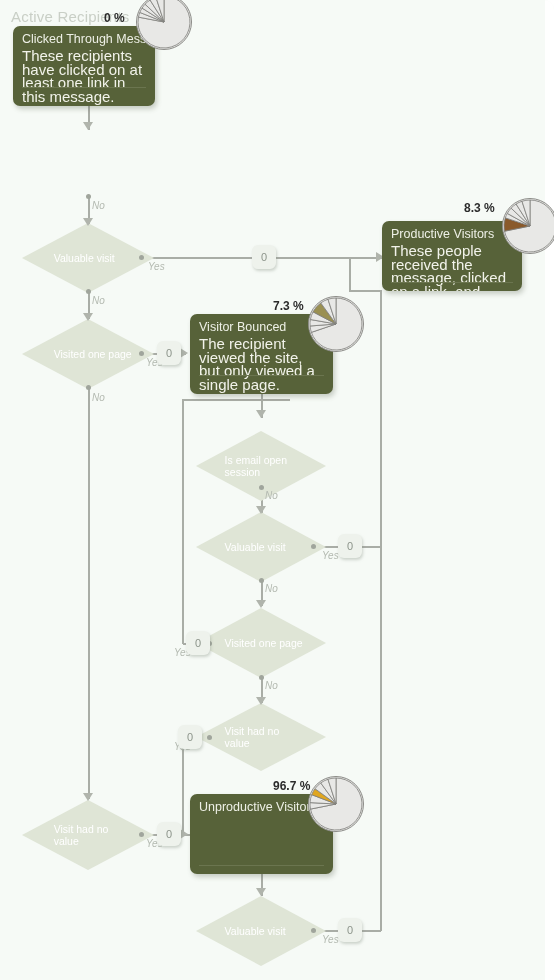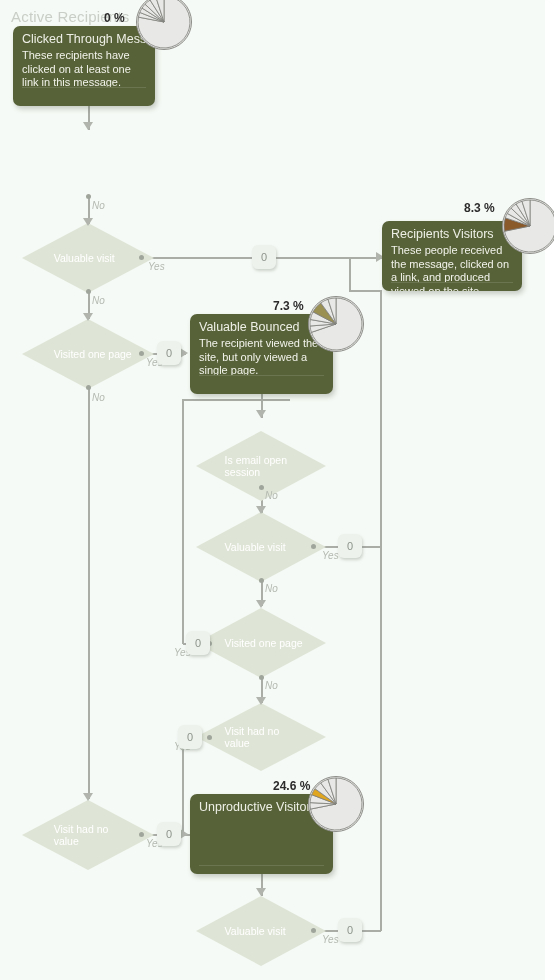--- a/index.html
+++ b/index.html
@@ -48,21 +48,21 @@
     z-index:5;
     overflow:hidden;
   }
   .gbox .gtitle{
     font-size:12.5px;
     color:#eef0e6;
     padding:6px 9px 3px 9px;
     white-space:nowrap;
   }
   .gbox .gbody{
-    font-size:11px;line-height:13.5px;
+    font-size:15px;line-height:13.5px;
     color:#f2f3ea;
     padding:0 9px 7px 9px;
   }
   .gbox .gdiv{
     height:1px;background:#6b754f;margin:0 9px;
   }
 
   
   .boxpct{
     position:absolute;
@@ -353,32 +353,32 @@
 
   <div class="boxpct" style="left:104px;top:11px;">0 %</div>
   <div class="gbox" style="left:13px;top:26px;width:142px;height:80px;">
     <div class="gtitle">Clicked Through Message</div>
     <div class="gbody">These recipients have clicked on at least one link in this message.</div>
     <div class="gdiv" style="position:absolute;left:0;right:0;bottom:18px;"></div>
   </div>
 
   <div class="boxpct" style="left:464px;top:201px;">8.3 %</div>
   <div class="gbox" style="left:382px;top:221px;width:140px;height:70px;">
-    <div class="gtitle">Recipients Visitors</div>
+    <div class="gtitle">Productive Visitors</div>
     <div class="gbody">These people received the message, clicked on a link, and produced viewed on the site.</div>
     <div class="gdiv" style="position:absolute;left:0;right:0;bottom:8px;"></div>
   </div>
 
   <div class="boxpct" style="left:273px;top:299px;">7.3 %</div>
   <div class="gbox" style="left:190px;top:314px;width:143px;height:80px;">
-    <div class="gtitle">Valuable Bounced</div>
+    <div class="gtitle">Visitor Bounced</div>
     <div class="gbody">The recipient viewed the site, but only viewed a single page.</div>
     <div class="gdiv" style="position:absolute;left:0;right:0;bottom:18px;"></div>
   </div>
 
-  <div class="boxpct" style="left:273px;top:779px;">24.6 %</div>
+  <div class="boxpct" style="left:273px;top:779px;">96.7 %</div>
   <div class="gbox" style="left:190px;top:794px;width:143px;height:80px;">
     <div class="gtitle">Unproductive Visitors</div>
     <div class="gdiv" style="position:absolute;left:0;right:0;bottom:8px;"></div>
   </div>
 
   <div id="panel-edge"></div>
 </div>
 
 </body></html>

